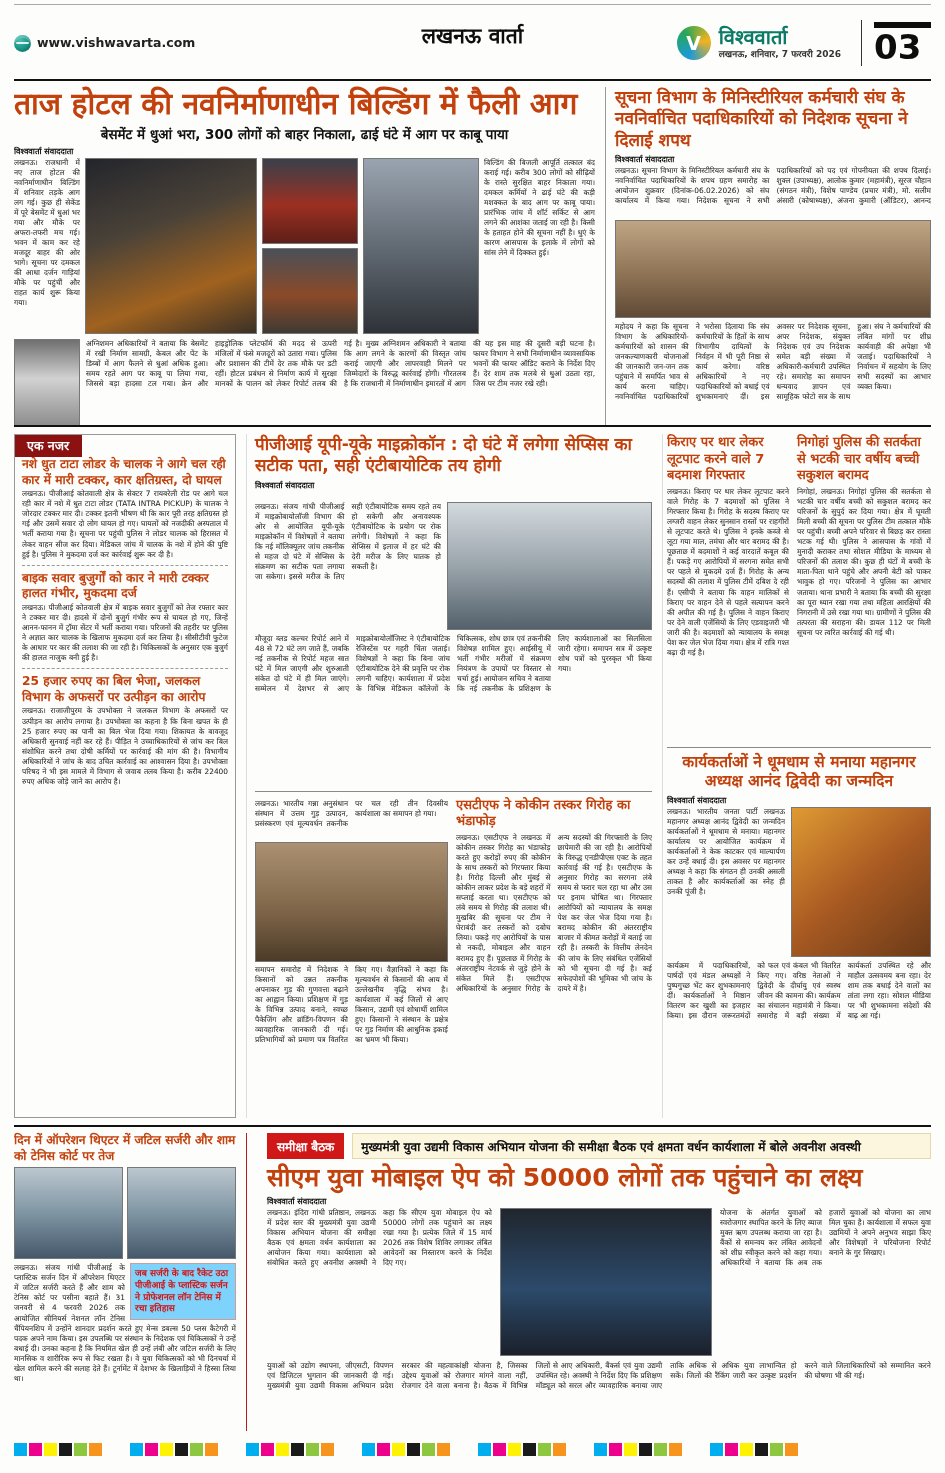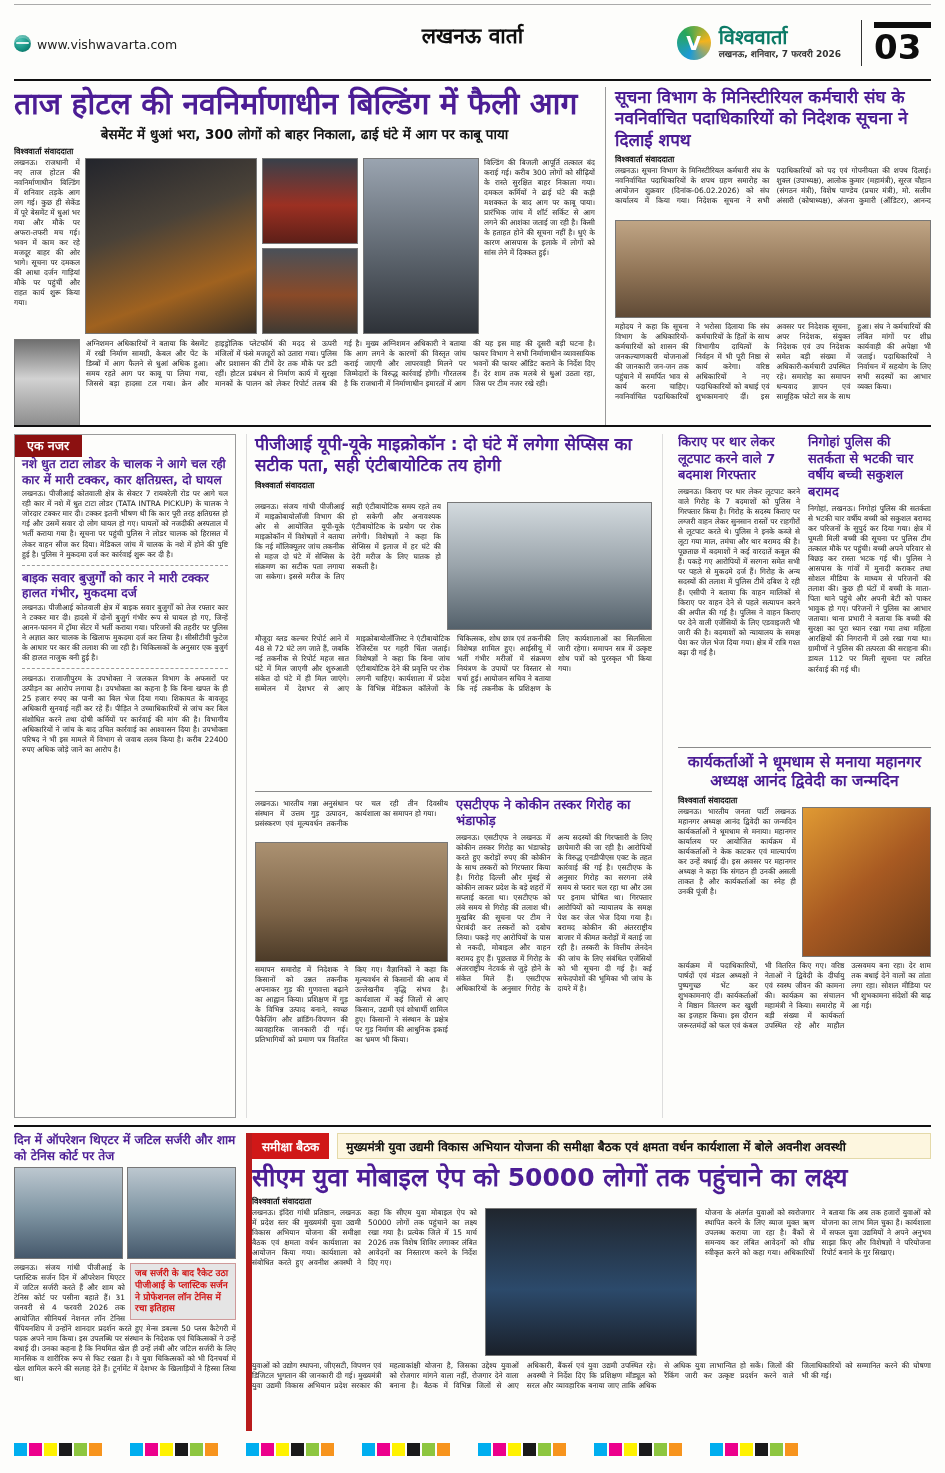--- a/index.html
+++ b/index.html
@@ -5,21 +5,21 @@
 <style>
   *{margin:0;padding:0;box-sizing:border-box}
   html,body{width:945px;height:1473px;background:#fdfdfb;color:#111;
     font-family:"DejaVu Sans","Liberation Sans",sans-serif;overflow:hidden}
   :root{--accent-red:#d01818;--tab-red:#8c1111;--brand-teal:#0b7a66;--rule:#111}
   .page{padding:4px 14px 0}
   .topline{border-top:1px solid #aaa;margin-bottom:2px}
 
   
   .masthead{position:relative;height:74px;display:flex;align-items:center;border-bottom:2px solid var(--rule)}
-  .site{display:flex;align-items:flex-end;gap:6px;font-size:12.5px;font-weight:400;color:#222;width:250px}
+  .site{display:flex;align-items:flex-start;gap:6px;font-size:12.5px;font-weight:700;color:#222;width:250px}
   .globe{width:17px;height:17px;border-radius:50%;flex:none;
     background:radial-gradient(circle at 35% 32%,#49c0b2 0%,#128d7e 60%,#0a5c52 100%);
     box-shadow:inset 0 3px 0 rgba(255,255,255,.25);position:relative}
   .globe::after{content:"";position:absolute;left:2px;right:2px;top:7px;height:2px;background:rgba(255,255,255,.85);border-radius:2px}
   .section-title{position:absolute;left:50%;transform:translateX(-50%);top:14px;font-size:21px;font-weight:800;color:#0d0d0d}
   .brand{margin-left:auto;display:flex;align-items:center;gap:8px;padding-right:14px}
   .logo-v{width:34px;height:34px;border-radius:50%;flex:none;display:flex;align-items:center;justify-content:center;
     color:#fff;font-weight:800;font-size:19px;
     background:conic-gradient(from 200deg,#1c9ad6,#27a65a,#f4b31c,#1c9ad6)}
   .brand-text{display:flex;flex-direction:column;line-height:1.15}
@@ -44,21 +44,21 @@
   .ph-fire3{background:linear-gradient(180deg,#4a5058 0%,#8a4a28 55%,#3f3a33 100%)}
   .ph-street{background:linear-gradient(180deg,#9aa4b0 0%,#5d656e 55%,#2e3238 100%)}
   .ph-statue{background:linear-gradient(180deg,#6f6f6f 0%,#d2d2d2 45%,#8c8c8c 100%)}
   .ph-group{background:linear-gradient(180deg,#c0a585 0%,#8f7355 55%,#5f4a36 100%)}
   .ph-doctor{background:linear-gradient(180deg,#d3dade 0%,#9aa4ab 50%,#54616b 100%)}
   .ph-meeting{background:linear-gradient(180deg,#ab9171 0%,#7c6347 60%,#4c3b28 100%)}
   .ph-bday{background:linear-gradient(140deg,#e09a33 0%,#a85a22 50%,#6b3a18 100%)}
   .ph-sports{background:linear-gradient(180deg,#bcc7cf 0%,#7f95a3 50%,#45586b 100%)}
   .ph-stage{background:linear-gradient(180deg,#20262e 0%,#2c4a6b 55%,#1a202a 100%)}
 
-  h1,h2,h3{color:#4c1d95}
+  h1,h2,h3{color:#c2410c}
   .h-xl{font-size:30px;font-weight:800;line-height:1.12}
   .h-lg{font-size:17px;font-weight:800;line-height:1.25}
   .h-md{font-size:13px;font-weight:800;line-height:1.28}
   .h-sm{font-size:12.2px;font-weight:800;line-height:1.28}
 
   
   .top-band{display:grid;grid-template-columns:1fr 326px;gap:10px;height:346px;padding:6px 0;border-bottom:2px solid var(--rule);overflow:hidden}
   .lead-subhead{font-size:13.5px;font-weight:800;text-align:center;margin:4px 0 1px}
   .lead-media{display:flex;gap:5px;height:176px;margin-top:2px}
   .lead-col-intro{width:66px;overflow:hidden;flex:none}
@@ -84,37 +84,37 @@
   .center-col{overflow:hidden;border-left:1px solid #ddd;padding-left:8px}
   .pgi-top{display:flex;gap:6px;height:128px;margin-top:12px}
   .pgi-top .body-txt{flex:1;overflow:hidden}
   .ph-doctor{width:205px;height:100%;flex:none}
   .pgi-rest{height:152px;overflow:hidden;margin-top:4px}
   .center-bottom{display:grid;grid-template-columns:1fr 196px;gap:8px;height:336px;margin-top:2px;overflow:hidden}
   .jag-top{height:40px;overflow:hidden;margin-top:2px}
   .ph-meeting{width:100%;height:120px;margin:3px 0}
   .jag-rest{height:112px;overflow:hidden}
   .stf-body{height:292px;overflow:hidden;margin-top:3px}
-  .right-col{overflow:hidden;border-left:1px solid #ddd;padding-left:15px}
+  .right-col{overflow:hidden;border-left:1px solid #ddd;padding-left:4px}
   .right-top{display:grid;grid-template-columns:122px 1fr;gap:8px;height:308px;overflow:hidden}
   .right-top .body-txt{margin-top:3px}
   .bday-h{font-size:15.5px;font-weight:800;line-height:1.25;text-align:center}
   .bday-top{display:flex;gap:6px;height:150px;margin-top:2px}
   .bday-left{width:118px;flex:none;overflow:hidden}
   .ph-bday{flex:1;height:100%}
   .bday-rest{height:136px;margin-top:4px;overflow:hidden}
 
   
   .bottom-band{display:grid;grid-template-columns:222px 1fr;gap:10px;height:308px;padding:6px 0;overflow:hidden}
   .sports-photos{display:flex;gap:4px;height:92px;margin-top:3px}
   .sports-photos .ph{flex:1}
   .sports-body{margin-top:4px;height:168px;overflow:hidden}
-  .sports-highlight{float:right;width:106px;border:1px solid #cf9a9a;background:#e5e5e5;
+  .sports-highlight{float:right;width:106px;border:1px solid #cf9a9a;background:#7dd3fc;
     color:var(--accent-red);font-weight:800;font-size:9px;line-height:1.3;padding:4px;margin:0 0 3px 5px}
-  .cmapp{border-left:6px solid #b91c1c;padding-left:0;overflow:hidden}
+  .cmapp{border-left:1px solid #b91c1c;padding-left:20px;overflow:hidden}
   .strap-row{display:flex;gap:8px;height:26px;align-items:stretch}
   .tag{background:var(--accent-red);color:#fff;font-weight:800;font-size:12px;padding:0 10px;display:flex;align-items:center;flex:none}
   .strap-text{flex:1;display:flex;align-items:center;font-weight:800;font-size:12px;color:#0d0d0d;
     background:#fdf6df;border:1px solid #e4d9a8;padding:0 8px;overflow:hidden;white-space:nowrap}
   .cm-headline{font-size:25px;font-weight:800;line-height:1.15;margin:5px 0 1px}
   .cm-mid{display:flex;gap:8px;height:148px;margin-top:2px}
   .cm-left{width:225px;flex:none;overflow:hidden}
   .ph-stage{width:212px;height:100%;flex:none}
   .cm-right{flex:1;overflow:hidden}
   .cm-rest{height:62px;margin-top:5px;overflow:hidden}
@@ -186,20 +186,21 @@
         <h3 class="h-sm">नशे धुत टाटा लोडर के चालक ने आगे चल रही कार में मारी टक्कर, कार क्षतिग्रस्त, दो घायल</h3>
         <div class="body-txt">लखनऊ। पीजीआई कोतवाली क्षेत्र के सेक्टर 7 रायबरेली रोड पर आगे चल रही कार में नशे में धुत टाटा लोडर (TATA INTRA PICKUP) के चालक ने जोरदार टक्कर मार दी। टक्कर इतनी भीषण थी कि कार पूरी तरह क्षतिग्रस्त हो गई और उसमें सवार दो लोग घायल हो गए। घायलों को नजदीकी अस्पताल में भर्ती कराया गया है। सूचना पर पहुंची पुलिस ने लोडर चालक को हिरासत में लेकर वाहन सीज कर दिया। मेडिकल जांच में चालक के नशे में होने की पुष्टि हुई है। पुलिस ने मुकदमा दर्ज कर कार्रवाई शुरू कर दी है।</div>
       </article>
       <div class="rule-d"></div>
       <article class="nz">
         <h3 class="h-sm">बाइक सवार बुजुर्गों को कार ने मारी टक्कर हालत गंभीर, मुकदमा दर्ज</h3>
         <div class="body-txt">लखनऊ। पीजीआई कोतवाली क्षेत्र में बाइक सवार बुजुर्गों को तेज रफ्तार कार ने टक्कर मार दी। हादसे में दोनों बुजुर्ग गंभीर रूप से घायल हो गए, जिन्हें आनन-फानन में ट्रॉमा सेंटर में भर्ती कराया गया। परिजनों की तहरीर पर पुलिस ने अज्ञात कार चालक के खिलाफ मुकदमा दर्ज कर लिया है। सीसीटीवी फुटेज के आधार पर कार की तलाश की जा रही है। चिकित्सकों के अनुसार एक बुजुर्ग की हालत नाजुक बनी हुई है।</div>
       </article>
       <div class="rule-d"></div>
       <article class="nz">
+        <h3 class="h-sm">25 हजार रुपए का बिल भेजा, जलकल विभाग के अफसरों पर उत्पीड़न का आरोप</h3>
         <div class="body-txt">लखनऊ। राजाजीपुरम के उपभोक्ता ने जलकल विभाग के अफसरों पर उत्पीड़न का आरोप लगाया है। उपभोक्ता का कहना है कि बिना खपत के ही 25 हजार रुपए का पानी का बिल भेज दिया गया। शिकायत के बावजूद अधिकारी सुनवाई नहीं कर रहे हैं। पीड़ित ने उच्चाधिकारियों से जांच कर बिल संशोधित करने तथा दोषी कर्मियों पर कार्रवाई की मांग की है। विभागीय अधिकारियों ने जांच के बाद उचित कार्रवाई का आश्वासन दिया है। उपभोक्ता परिषद ने भी इस मामले में विभाग से जवाब तलब किया है। करीब 22400 रुपए अधिक जोड़े जाने का आरोप है।</div>
       </article>
     </div>
 
     <div class="center-col">
       <article>
         <h2 class="h-lg">पीजीआई यूपी-यूके माइक्रोकॉन : दो घंटे में लगेगा सेप्सिस का सटीक पता, सही एंटीबायोटिक तय होगी</h2>
         <div class="byline">विश्ववार्ता संवाददाता</div>
         <div class="pgi-top">
           <div class="body-txt cols-2">लखनऊ। संजय गांधी पीजीआई में माइक्रोबायोलॉजी विभाग की ओर से आयोजित यूपी-यूके माइक्रोकॉन में विशेषज्ञों ने बताया कि नई मॉलिक्यूलर जांच तकनीक से महज दो घंटे में सेप्सिस के संक्रमण का सटीक पता लगाया जा सकेगा। इससे मरीज के लिए सही एंटीबायोटिक समय रहते तय हो सकेगी और अनावश्यक एंटीबायोटिक के प्रयोग पर रोक लगेगी। विशेषज्ञों ने कहा कि सेप्सिस में इलाज में हर घंटे की देरी मरीज के लिए घातक हो सकती है।</div>

